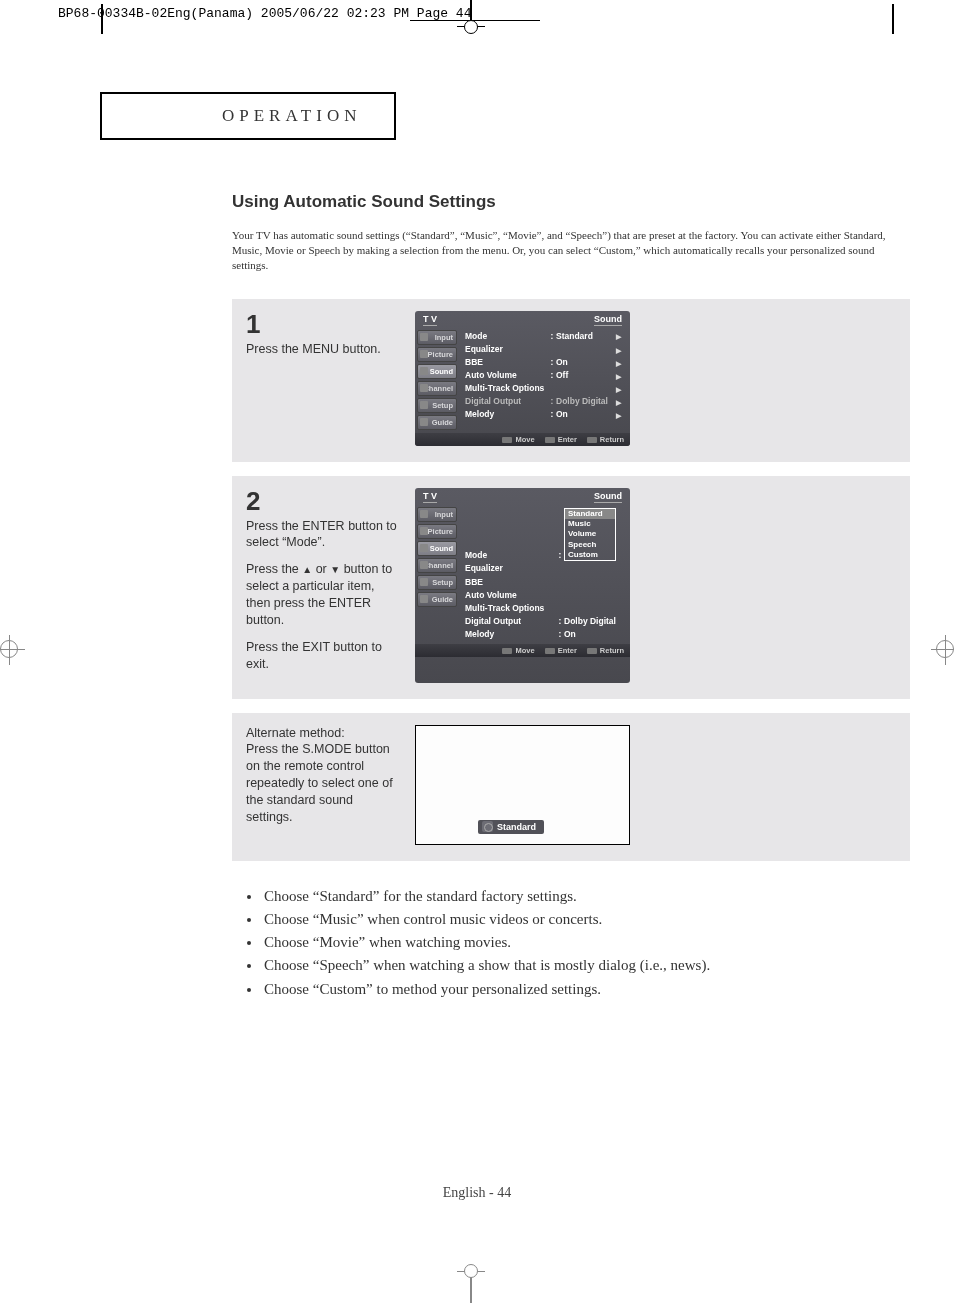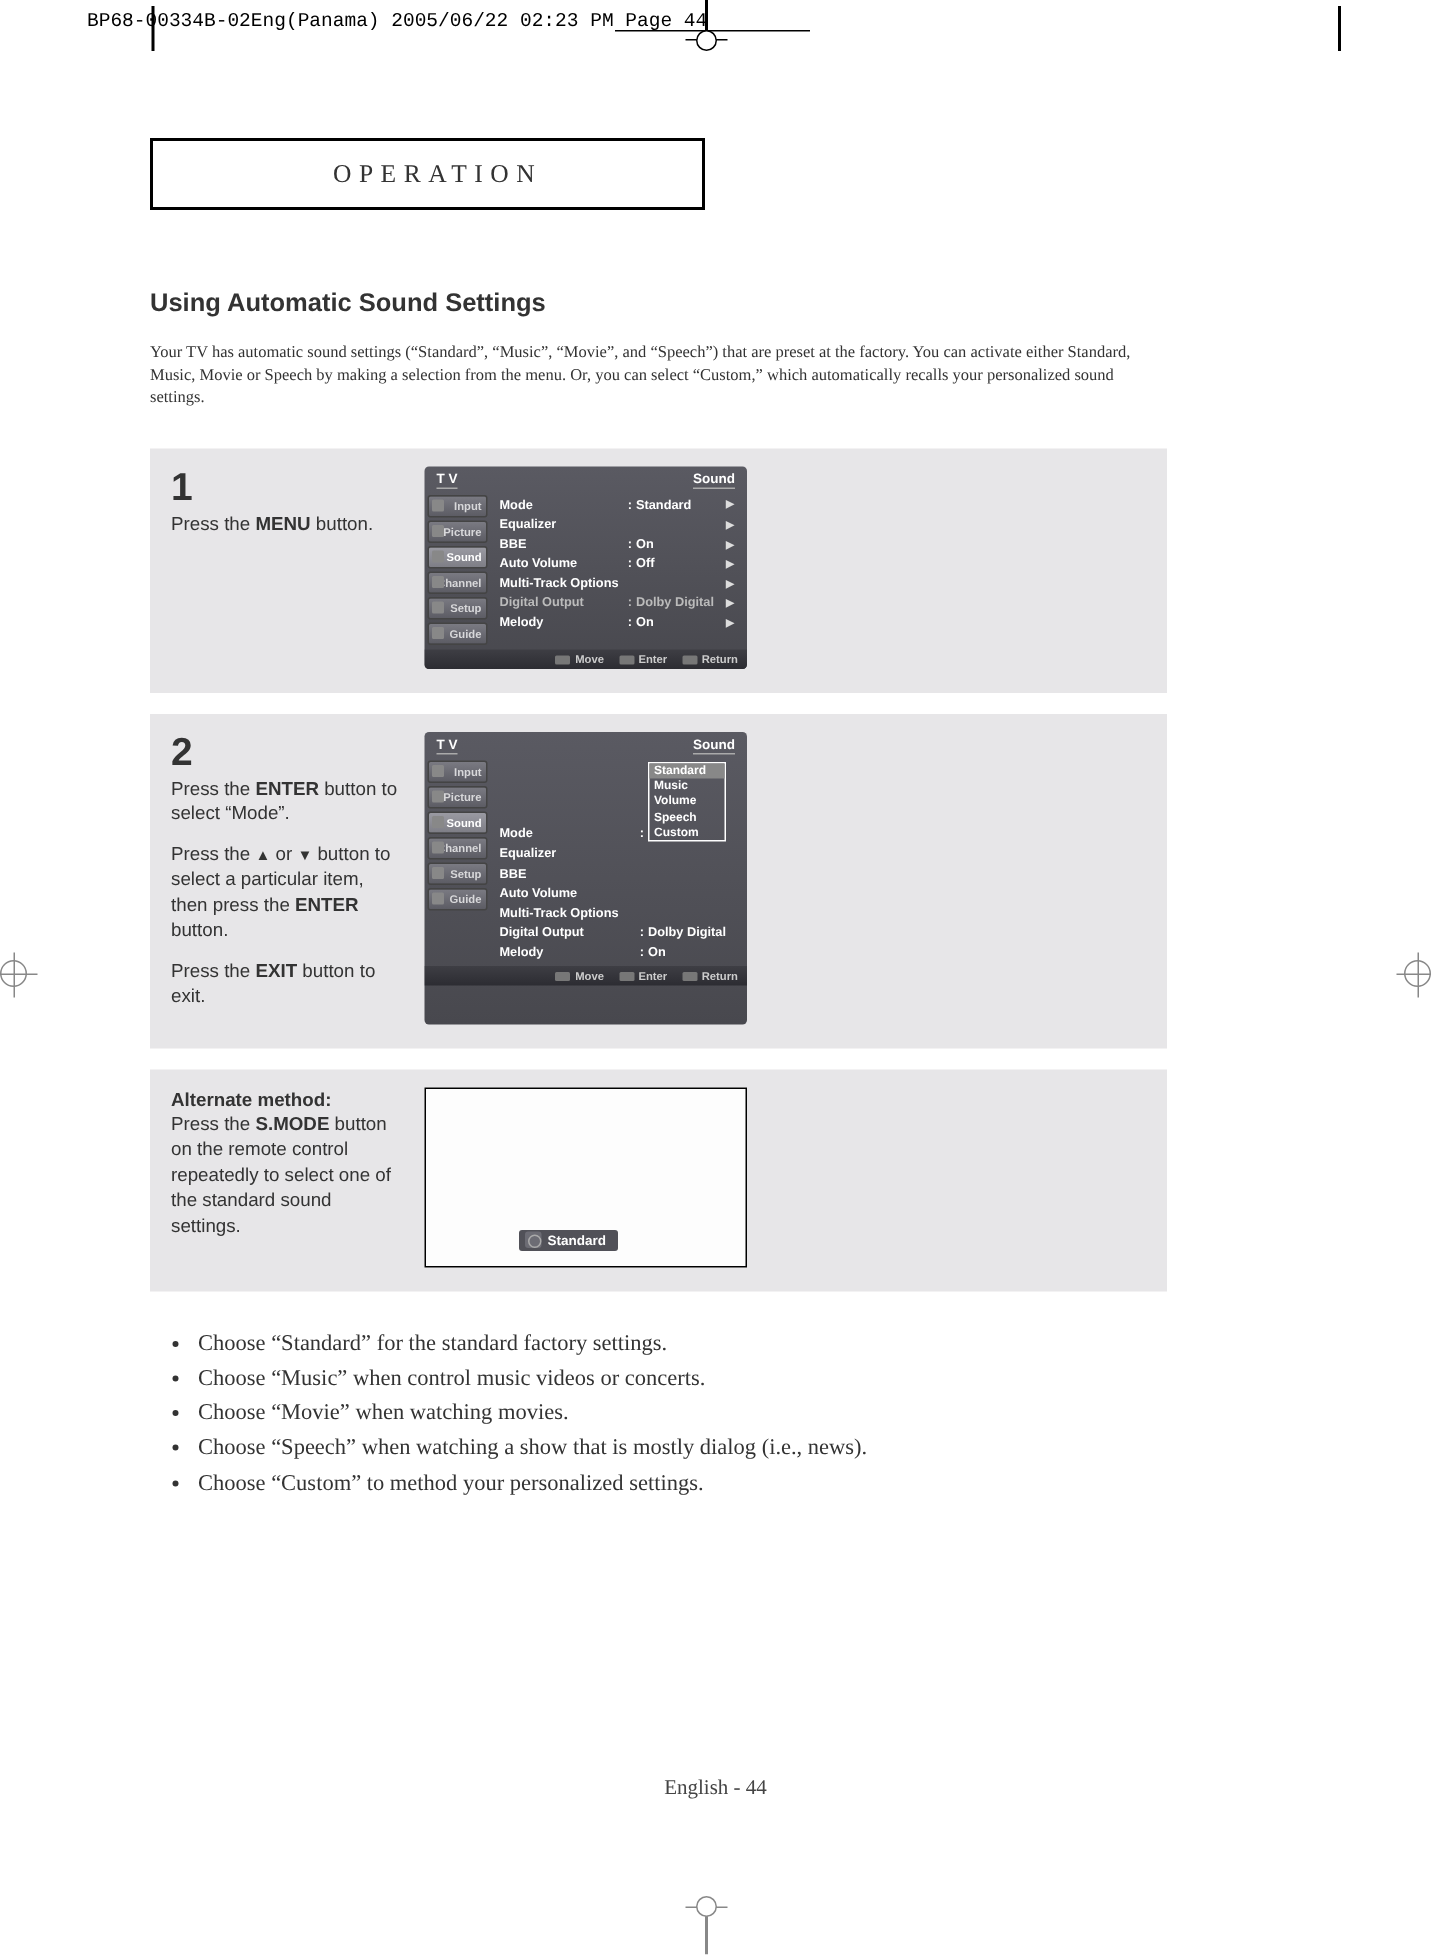--- a/index.html
+++ b/index.html
@@ -62,24 +62,25 @@
   .section-tab {
     border: 2px solid #000;
     display: inline-block;
     padding: 12px 40px 12px 120px;
     font-family: Georgia, serif;
     font-size: 17px;
     letter-spacing: 5px;
     font-variant: small-caps;
     color: #333;
     margin-bottom: 52px;
-    width: 370px;
+    width: 296px;
   }
 
   .content {
+    margin-left: 132px;
     width: 678px;
   }
 
   .heading {
     font-family: Arial, Helvetica, sans-serif;
     font-weight: bold;
     font-size: 17px;
     color: #333;
     margin-bottom: 16px;
   }
@@ -105,21 +106,21 @@
     color: #333;
   }
   .step-num {
     font-family: Arial, Helvetica, sans-serif;
     font-size: 26px;
     font-weight: bold;
     color: #333;
     line-height: 1;
     margin-bottom: 4px;
   }
-  .step-text b { font-weight: bold; }
+  .step-text b { font-weight: normal; }
   .step-text .arrow { font-size: 10px; }
   .step-text p { margin-bottom: 10px; }
 
   .osd {
     width: 215px;
     background: linear-gradient(#5a5a62, #48484e);
     border-radius: 3px;
     font-family: Arial, sans-serif;
     font-size: 9px;
     color: #fff;

